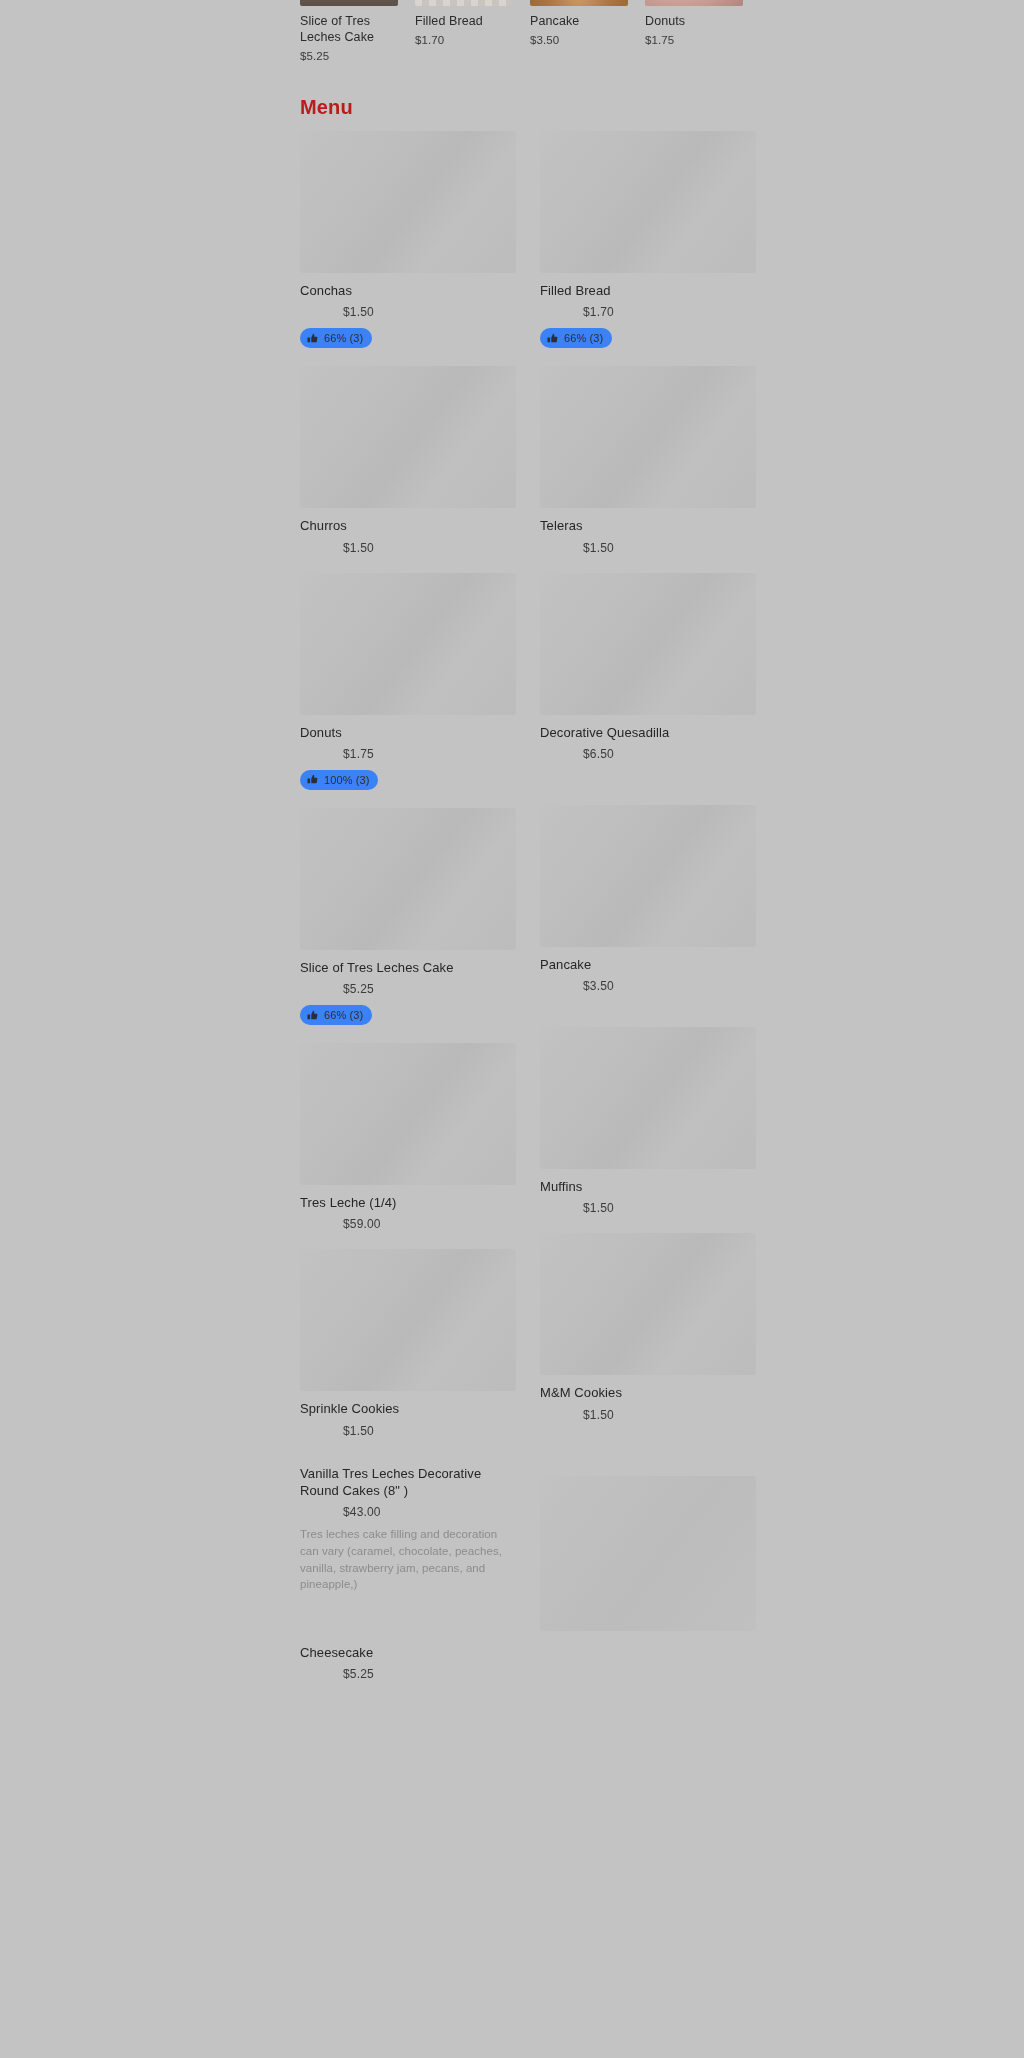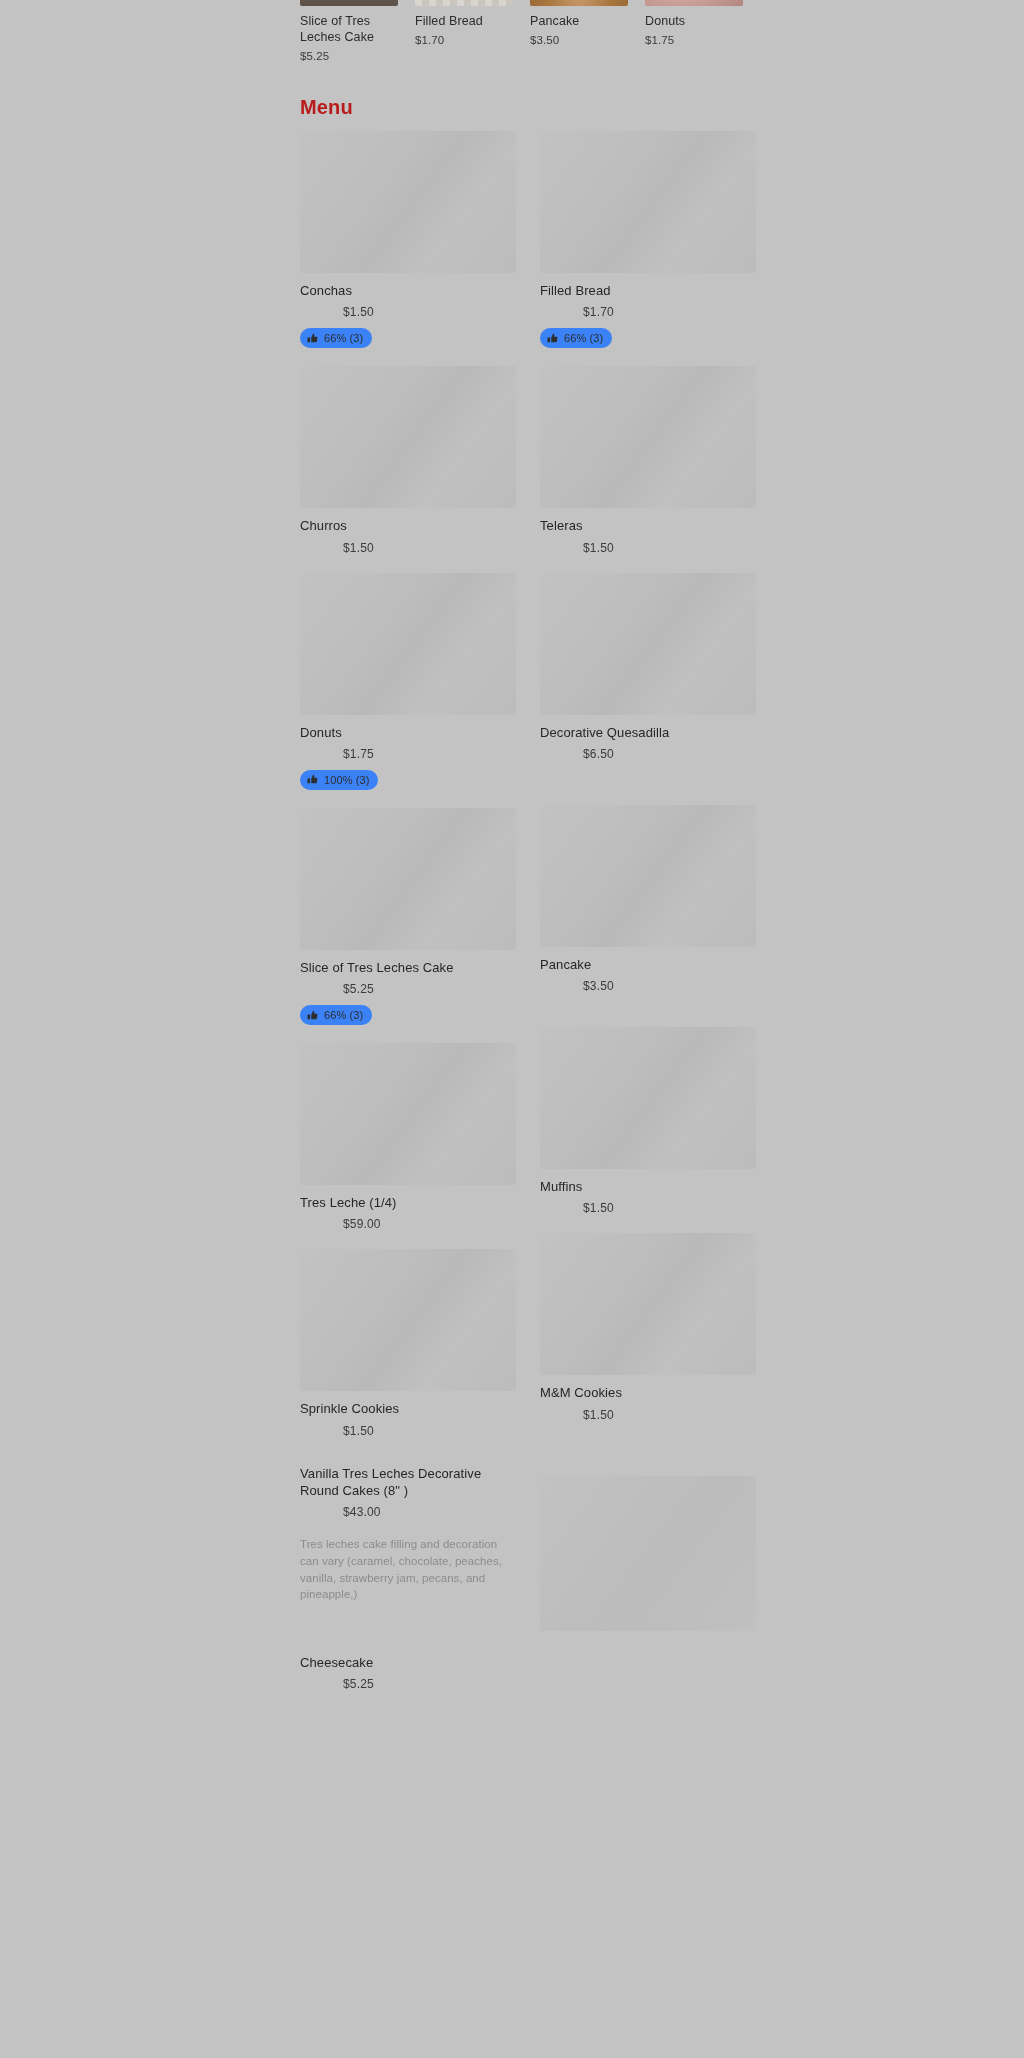--- a/index.html
+++ b/index.html
@@ -120,21 +120,21 @@
     letter-spacing: 0.1px;
   }
   .item-price {
     margin-top: 6px;
     font-size: 12px;
     color: #3b3b3b;
     letter-spacing: 0.15px;
     margin-left: 43px;
   }
   .item-desc {
-    margin-top: 17px;
+    margin-top: 7px;
     font-size: 11.5px;
     line-height: 1.45;
     color: #8c8c8c;
     letter-spacing: 0.05px;
     max-width: 212px;
   }
 
   .rating-badge {
     display: inline-flex;
     align-items: center;

